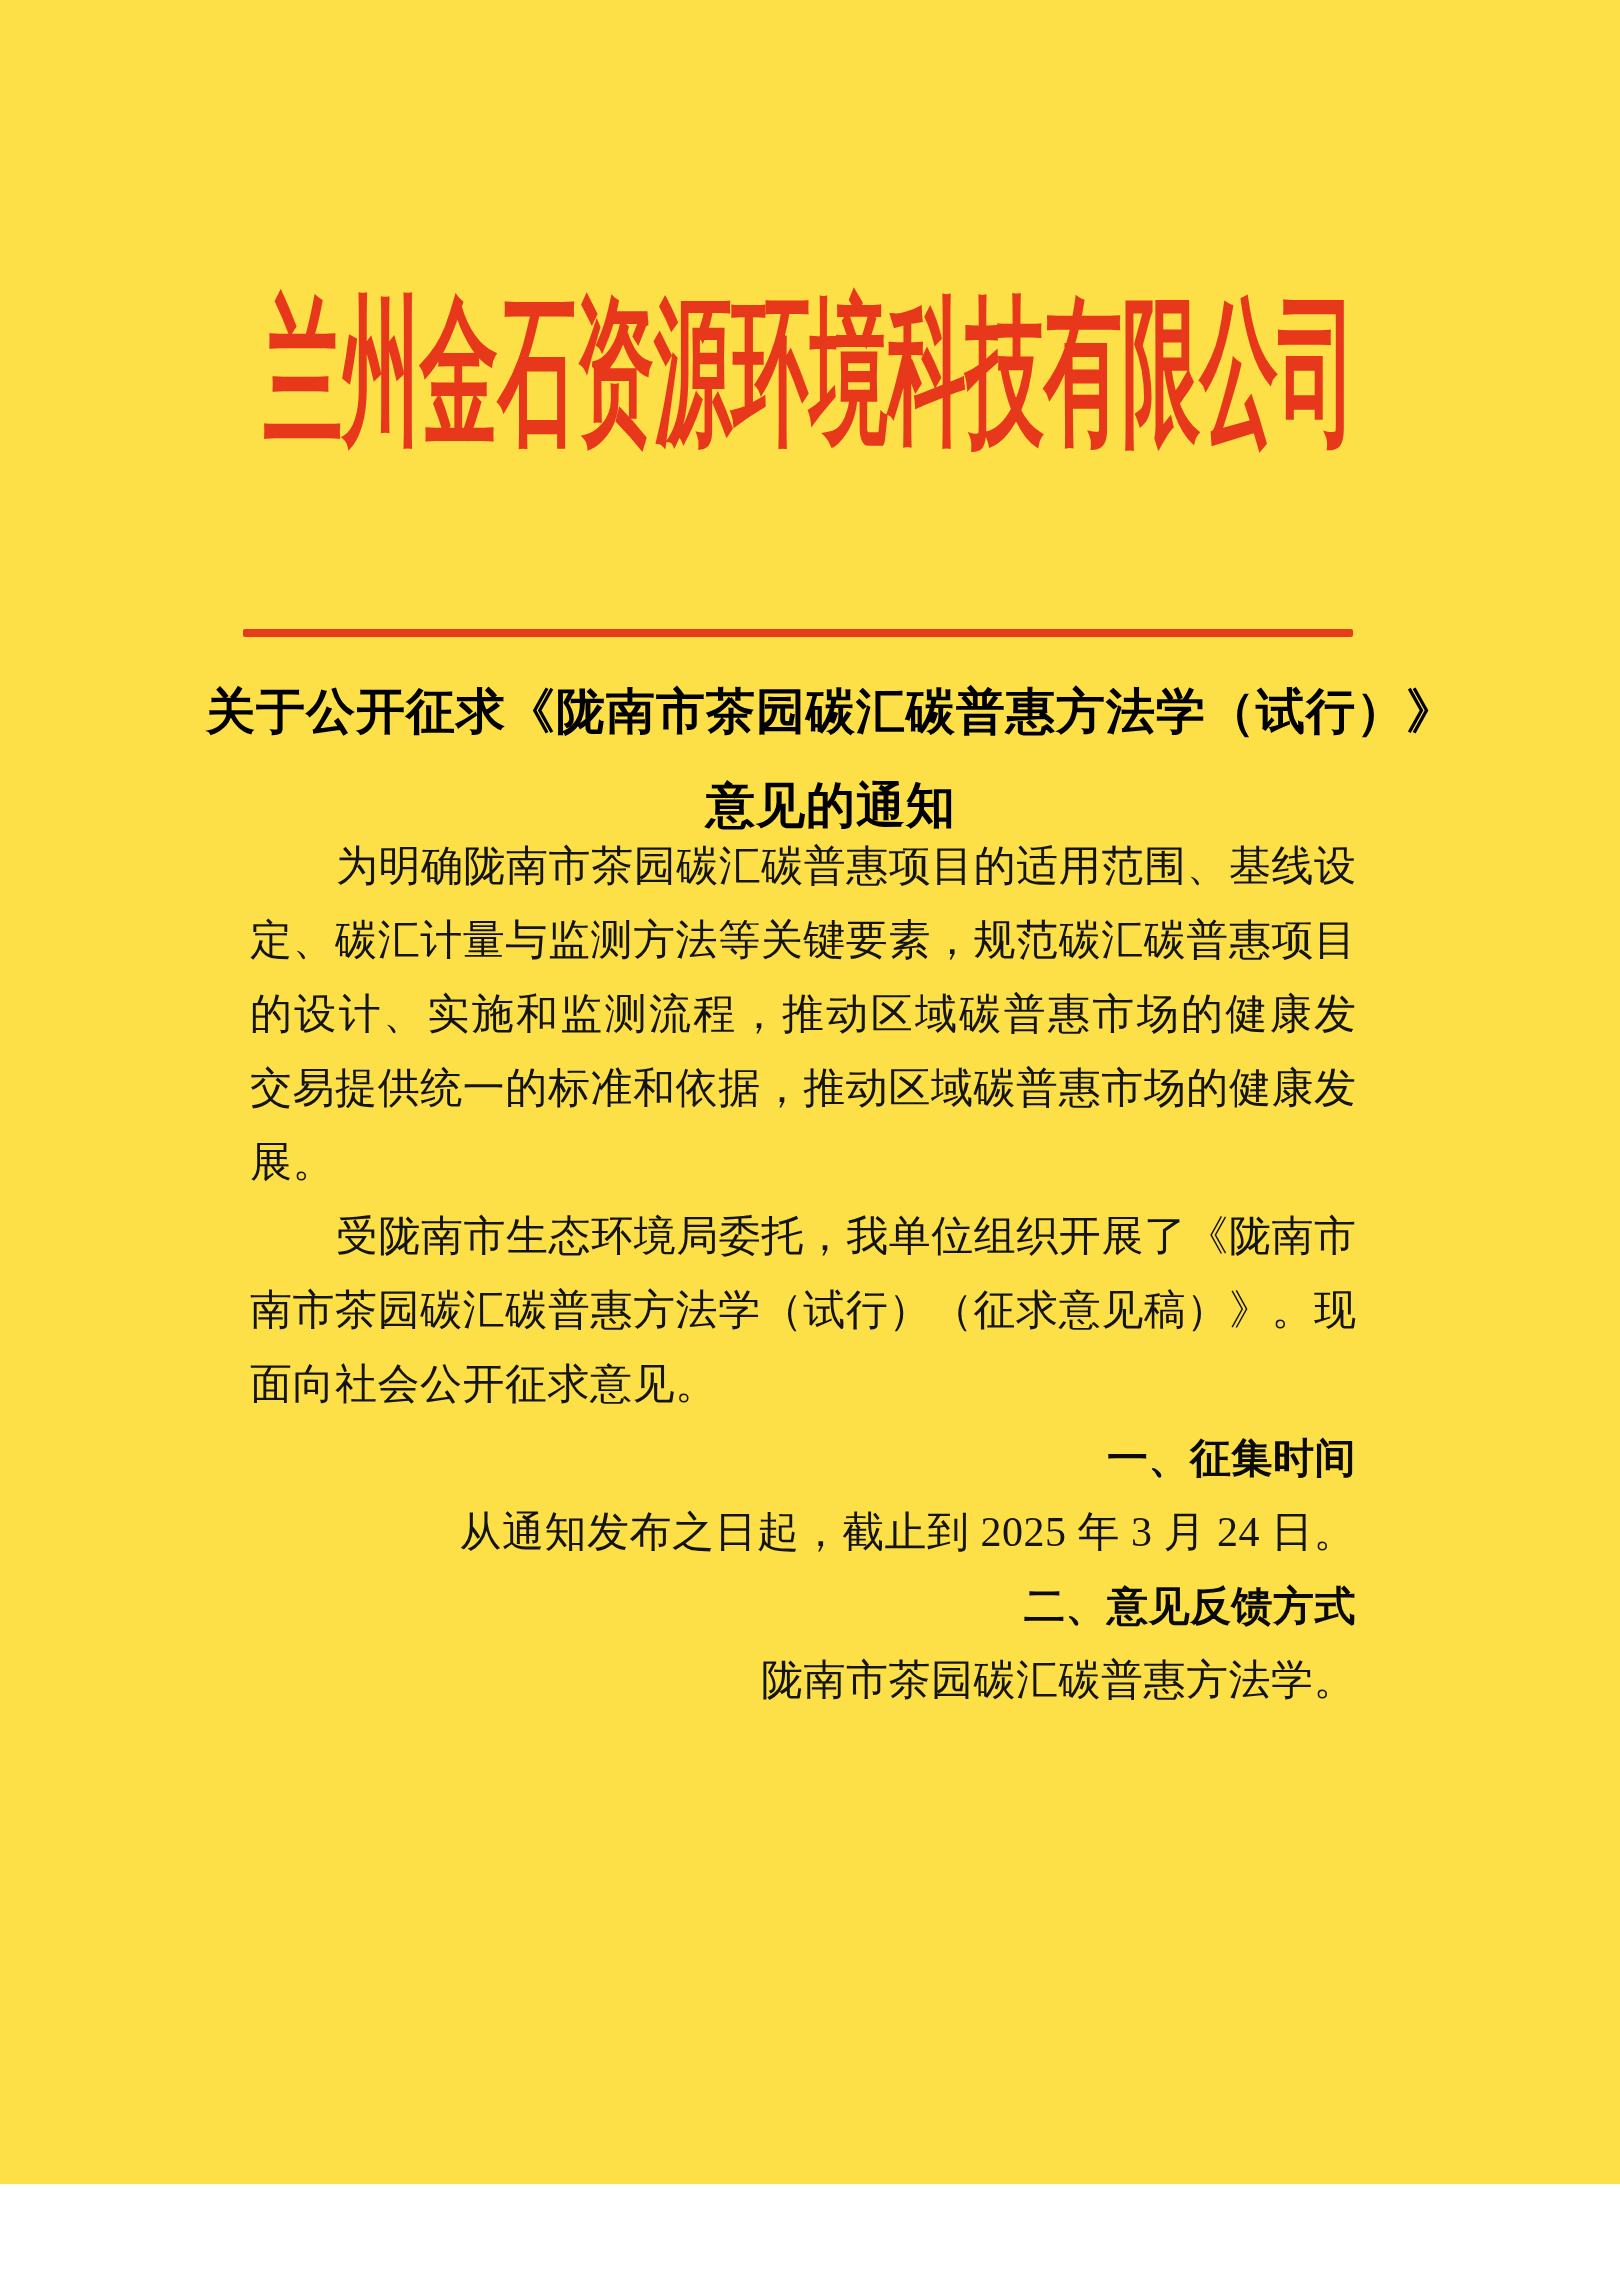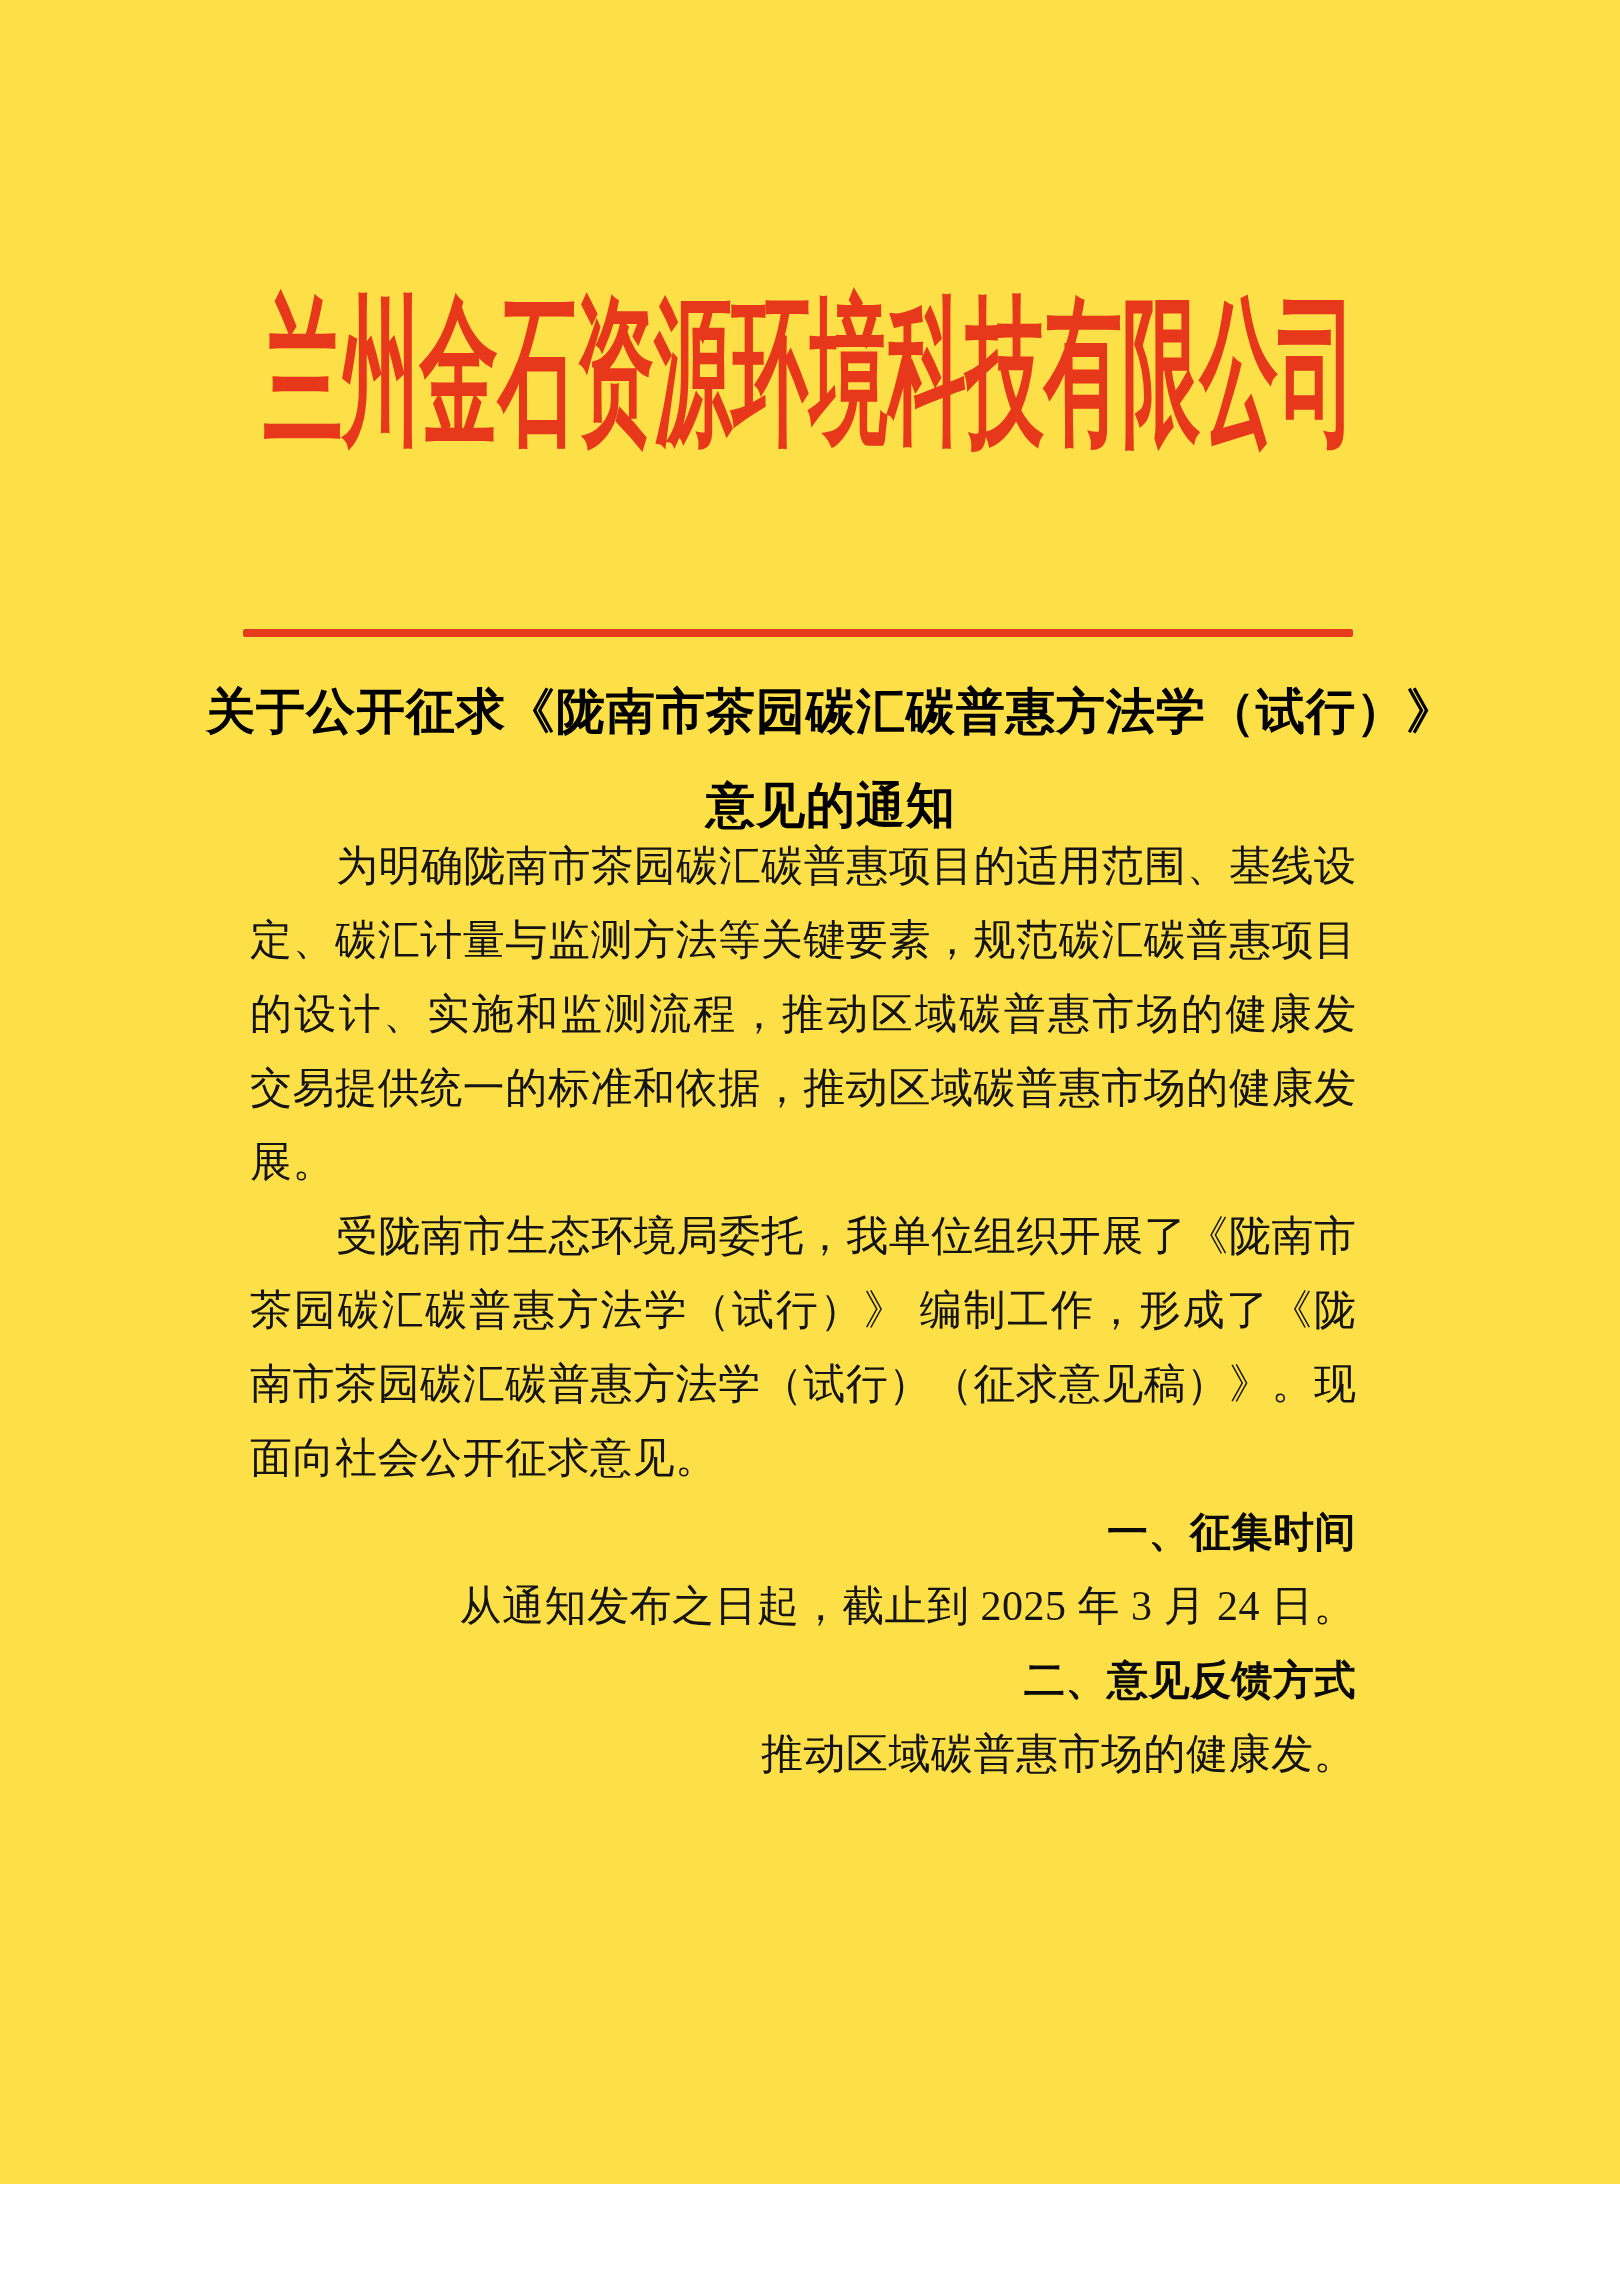--- a/index.html
+++ b/index.html
@@ -111,23 +111,22 @@
     <div>意见的通知</div>
   </div>
 
   <div class="body-text">
       <div class="line indent fill">为明确陇南市茶园碳汇碳普惠项目的适用范围、基线设</div>
       <div class="line fill">定、碳汇计量与监测方法等关键要素，规范碳汇碳普惠项目</div>
       <div class="line fill">的设计、实施和监测流程，推动区域碳普惠市场的健康发</div>
       <div class="line fill">交易提供统一的标准和依据，推动区域碳普惠市场的健康发</div>
       <div class="line">展。</div>
       <div class="line indent fill">受陇南市生态环境局委托，我单位组织开展了《陇南市</div>
-      <div class="line fill">茶园碳汇碳普惠方法学（试行）》 编制工作，形成了《陇</div>
       <div class="line fill">南市茶园碳汇碳普惠方法学（试行）（征求意见稿）》。现</div>
       <div class="line">面向社会公开征求意见。</div>
       <div class="line indent heading">一、征集时间</div>
       <div class="line indent">从通知发布之日起，截止到 2025 年 3 月 24 日。</div>
       <div class="line indent heading">二、意见反馈方式</div>
-      <div class="line indent">推动区域碳普惠市场的健康发。</div>
+      <div class="line indent">陇南市茶园碳汇碳普惠方法学。</div>
     </div>
 
 </div>
 
 
 </body></html>

